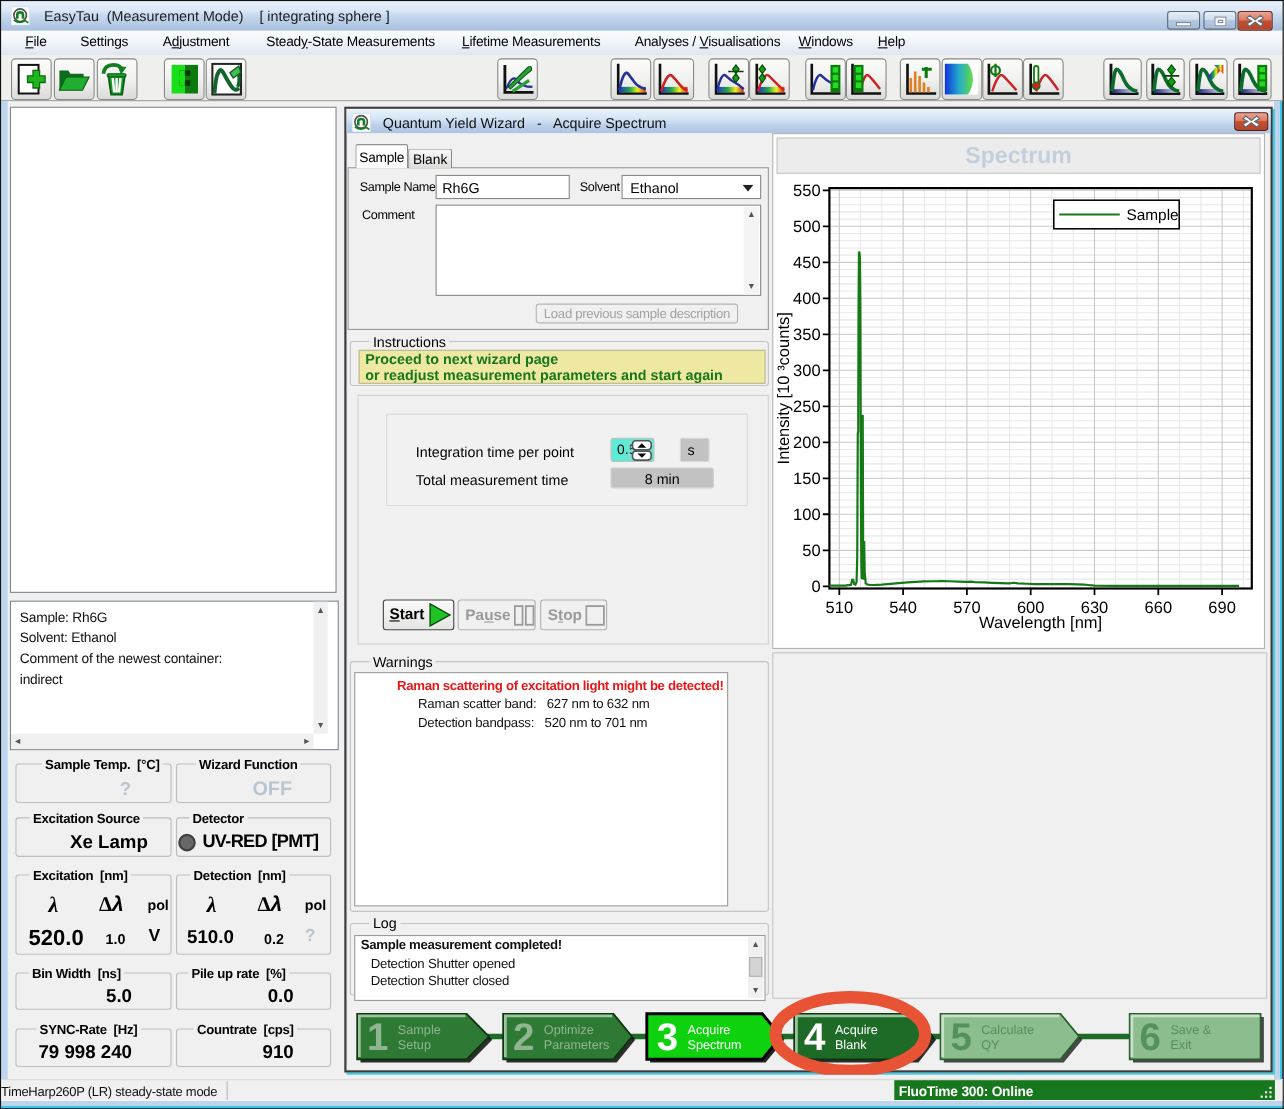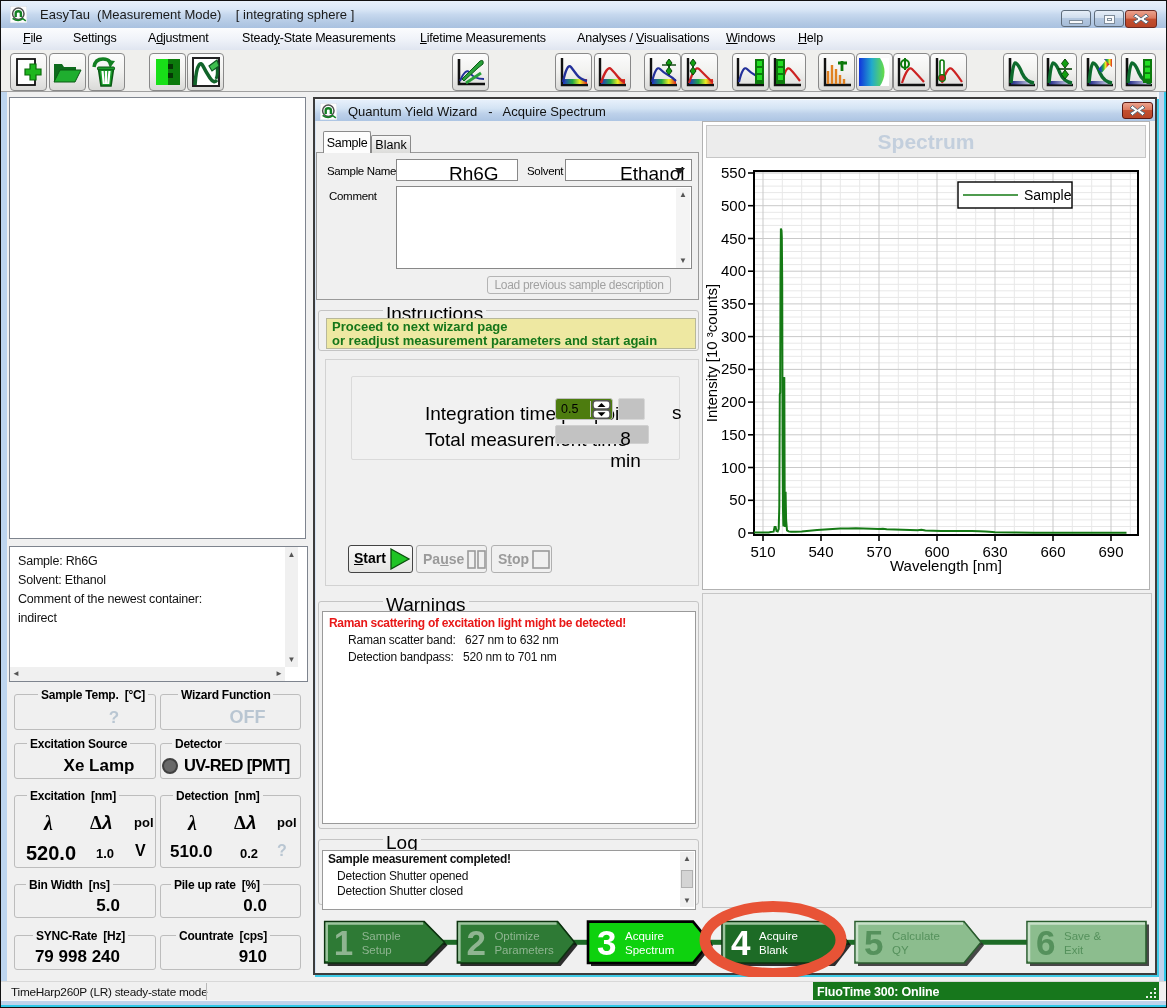--- a/index.html
+++ b/index.html
@@ -13,21 +13,21 @@
 #toolbar { left:1px; top:50px; width:1165px; height:42px; background:#efefed; border-bottom:1px solid #a0a0a0; }
 #toolbtns { left:1px; top:51px; width:1165px; height:41px; }
 .tb { position:absolute; top:2px; width:37px; height:38px; border:1px solid #898989; border-radius:4px;
   background:linear-gradient(#fcfcfc 0%, #f1f1ef 50%, #dadad8 100%); display:flex; align-items:center; justify-content:center; }
 #leftframe { left:1px; top:92px; width:8px; height:908px; background:#f0f0f0; border-left:6px solid #bdd5ef; }
 #rightframe { left:1157px; top:92px; width:9px; height:908px; background:linear-gradient(90deg,#f4f7fa 0 1.5px,#bed3ec 1.5px 7px,#2fc8e8 7px 8.5px,#111 8.5px); }
 #botframe { left:0px; top:1000px; width:1167px; height:8px; background:linear-gradient(180deg,#f4f7fa 0 1px,#bed3ec 1px 5.5px,#2fc8e8 5.5px 7px,#111 7px); }
 .sunken { border:1px solid #828790; background:#fff; }
 .grpbox { position:absolute; border:1px solid #bdbdbd; border-radius:3px; }
 .grplabel { position:absolute; background:#f0f0f0; font-size:13px; padding:0 3px; white-space:nowrap; }
-.t13 { font-size:19px;margin-left:47px; }
+.t13 { font-size:13px; }
 .b13 { font-size:12px; letter-spacing:-0.25px; font-weight:bold; }
 </style></head>
 <body>
 <div id="win">
   <div class="abs" id="titlebar"></div>
   <div class="abs" id="menubar"></div>
   <div class="abs" id="toolbar"></div>
   <div class="abs" id="leftframe"></div>
   <div class="abs" id="rightframe"></div>
   <div class="abs" id="botframe"></div>
@@ -316,21 +316,21 @@
 
   <div class="grpbox" style="left:14px;top:935px;width:142px;height:35px;"></div>
   <div class="grplabel b13" style="left:33px;top:929px;">SYNC-Rate&nbsp; [Hz]</div>
   <div class="abs" style="left:14px;top:947px;width:106px;text-align:right;font-size:17px;font-weight:bold;">79 998 240</div>
   <div class="grpbox" style="left:160px;top:935px;width:141px;height:35px;"></div>
   <div class="grplabel b13" style="left:176px;top:929px;">Countrate&nbsp; [cps]</div>
   <div class="abs" style="left:160px;top:947px;width:107px;text-align:right;font-size:17px;font-weight:bold;">910</div>
   </div>
 
   <div class="abs" style="left:1px;top:981px;width:1165px;height:19px;background:#f0f0f0;border-top:1px solid #d8d8d8;">
-    <div class="abs" style="left:10px;top:3px;font-size:11.8px;letter-spacing:-0.25px;color:#111;">TimeHarp260P (LR) steady-state mode</div>
+    <div class="abs" style="left:0;top:3px;font-size:11.8px;letter-spacing:-0.25px;color:#111;">TimeHarp260P (LR) steady-state mode</div>
     <div class="abs" style="left:205px;top:1px;width:1px;height:17px;background:#b8b8b8;"></div>
     <div class="abs" style="left:812px;top:0px;width:346px;height:18px;background:#17771c;">
       <div class="abs" style="left:4px;top:2.5px;font-size:12.5px;letter-spacing:-0.2px;font-weight:bold;color:#ffffff;">FluoTime 300: Online</div>
       <svg class="abs" style="right:1px;top:5px" width="13" height="13">
           <g fill="#eaf2ea">
             <rect x="9" y="9" width="2" height="2"></rect>
             <rect x="9" y="5" width="2" height="2"></rect>
             <rect x="9" y="1" width="2" height="2"></rect>
             <rect x="5" y="9" width="2" height="2"></rect>
             <rect x="5" y="5" width="2" height="2"></rect>
@@ -382,21 +382,21 @@
 
     <div class="grpbox" style="left:3px;top:211px;width:381px;height:41px;border-color:#c4c4c4;"></div>
     <div class="grplabel t13" style="left:21px;top:204px;">Instructions</div>
     <div class="abs" style="left:11px;top:219px;width:370px;height:31px;background:#eee8a2;border:1px solid #b8b89a;">
       <div style="padding:1px 0 0 5px;font-size:13px;font-weight:bold;color:#15761a;line-height:14px;">Proceed to next wizard page<br>or readjust measurement parameters and start again</div>
     </div>
 
     <div class="abs" style="left:10px;top:260px;width:374px;height:227px;background:#f0f0f0;border:1px solid #d2d2d2;"></div>
     <div class="abs" style="left:36px;top:277px;width:329px;height:84px;background:#f1f1f1;border:1px solid #dadada;border-radius:2px;"></div>
     <div class="abs t13" style="left:63px;top:304px;">Integration time per point</div>
-    <div class="abs" style="left:240px;top:299px;width:58px;height:22px;background:#4d7c0f;border:1px solid #c0c0c0;border-radius:3px;">
+    <div class="abs" style="left:240px;top:299px;width:40px;height:22px;background:#5eead4;border:1px solid #c0c0c0;border-radius:3px;">
       <div style="position:absolute;left:5px;top:3px;font-size:12.5px;">0.5</div>
       <div style="position:absolute;right:21px;top:2px;width:1px;height:16px;background:#c8c8c8;"></div>
       <svg style="position:absolute;right:1px;top:0.5px" width="19" height="19">
         <rect x="1" y="0.7" width="17" height="8.2" rx="3" fill="#fff" stroke="#555" stroke-width="1.5"></rect>
         <path d="M5.5 7 L9.5 3 L13.5 7 Z" fill="#000"></path>
         <rect x="1" y="10.1" width="17" height="8.2" rx="3" fill="#fff" stroke="#555" stroke-width="1.5"></rect>
         <path d="M5.5 12.2 L9.5 16.2 L13.5 12.2 Z" fill="#000"></path>
       </svg>
     </div>
     <div class="abs" style="left:303px;top:299px;width:27px;height:22px;background:#c2c2c2;border:1px solid #d8d8d8;border-radius:2px;">
@@ -422,21 +422,21 @@
     </div>
     <div class="abs" style="left:176px;top:446px;width:61px;height:27.5px;background:#f0f0f0;border:1px solid #b0b0b0;border-radius:3px;">
       <span style="position:absolute;left:6px;top:5px;font-size:14px;font-weight:bold;color:#9a9a9a;">S<u>t</u>op</span>
       <svg class="abs" style="left:40px;top:4px" width="19" height="19">
           <rect x="1" y="1" width="16" height="17" fill="none" stroke="#9a9a9a" stroke-width="1.6"></rect>
         </svg>
     </div>
 
     <div class="grpbox" style="left:3px;top:502px;width:381px;height:228px;border-color:#c4c4c4;"></div>
     <div class="grplabel t13" style="left:21px;top:495px;">Warnings</div>
-    <div class="abs sunken" style="left:7px;top:512px;width:374px;height:213px;border-color:#9a9a9a;">
+    <div class="abs sunken" style="left:7px;top:512px;width:340px;height:213px;border-color:#9a9a9a;padding-left:32px;">
       <div style="padding:4px 0 0 6px;font-size:12px;letter-spacing:-0.3px;font-weight:bold;color:#e81818;">Raman scattering of excitation light might be detected!</div>
       <div style="padding:3px 0 0 25px;font-size:12px;letter-spacing:-0.2px;color:#111;">Raman scatter band: &nbsp; 627 nm to 632 nm</div>
       <div style="padding:3px 0 0 25px;font-size:12px;letter-spacing:-0.2px;color:#111;">Detection bandpass: &nbsp; 520 nm to 701 nm</div>
     </div>
 
     <div class="grpbox" style="left:3px;top:740px;width:381px;height:66px;border-color:#c4c4c4;"></div>
     <div class="grplabel t13" style="left:21px;top:733px;">Log</div>
     <div class="abs sunken" style="left:7px;top:751px;width:374px;height:60px;border-color:#9a9a9a;">
       <div style="padding:1px 0 0 5px;font-size:12px;letter-spacing:-0.3px;font-weight:bold;color:#111;">Sample measurement completed!</div>
       <div style="padding:3px 0 0 14px;font-size:12px;letter-spacing:-0.2px;color:#111;">Detection Shutter opened</div>

